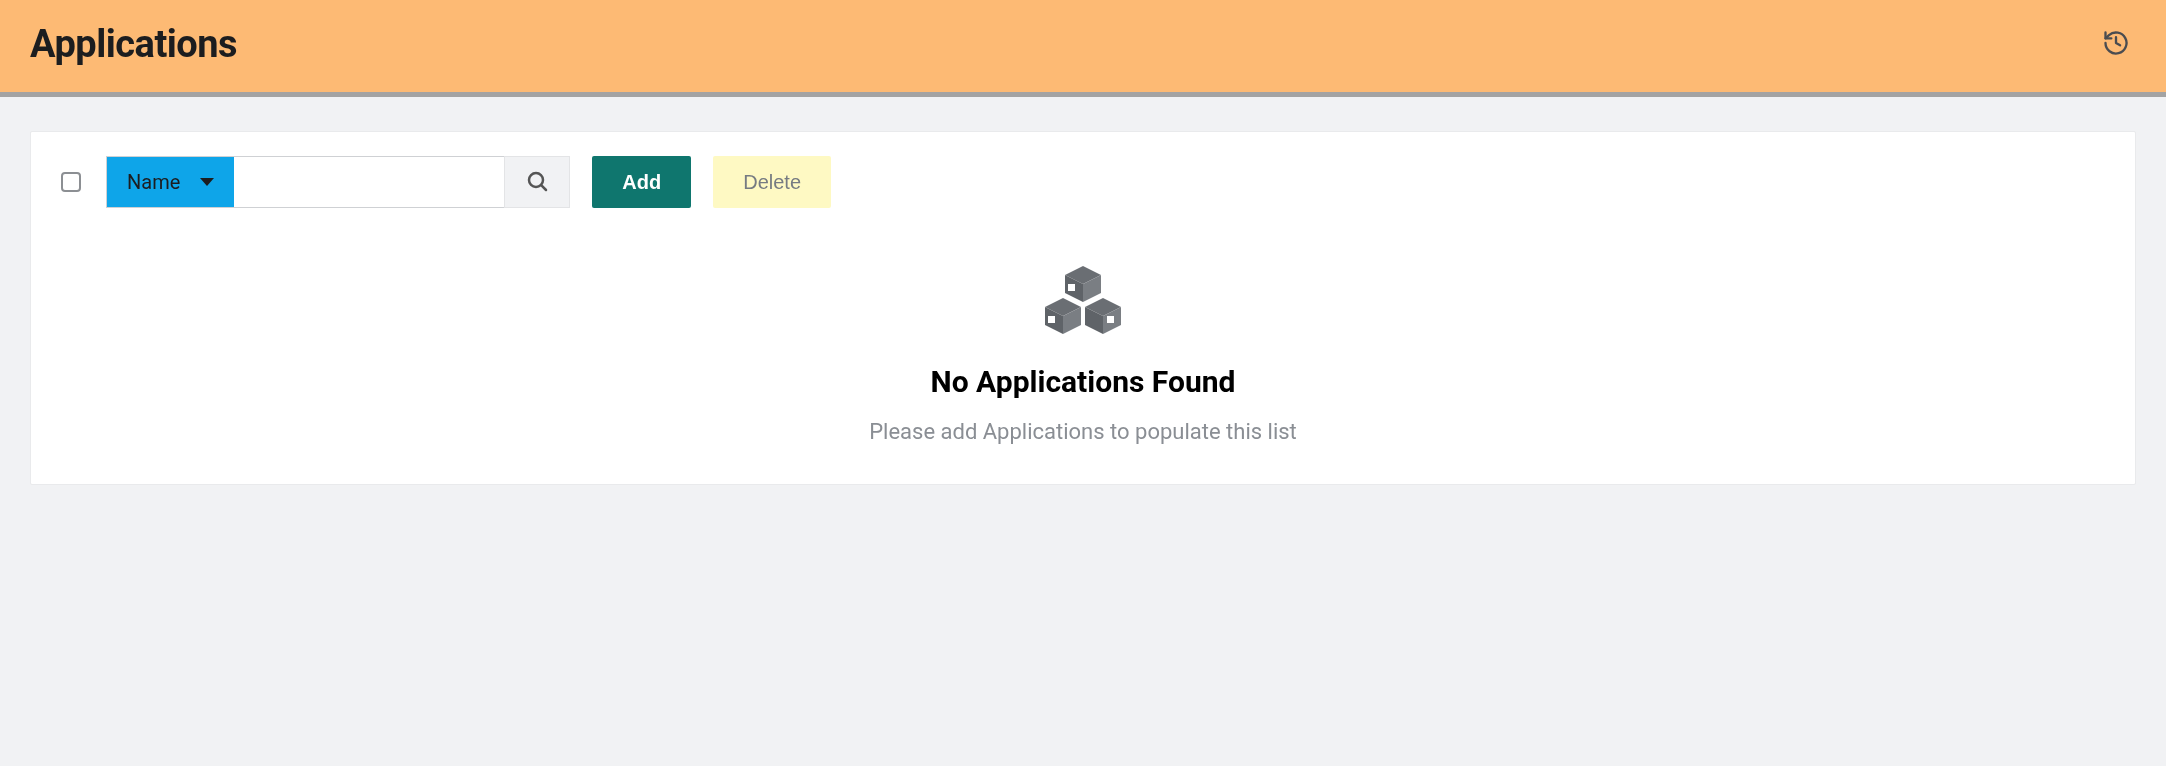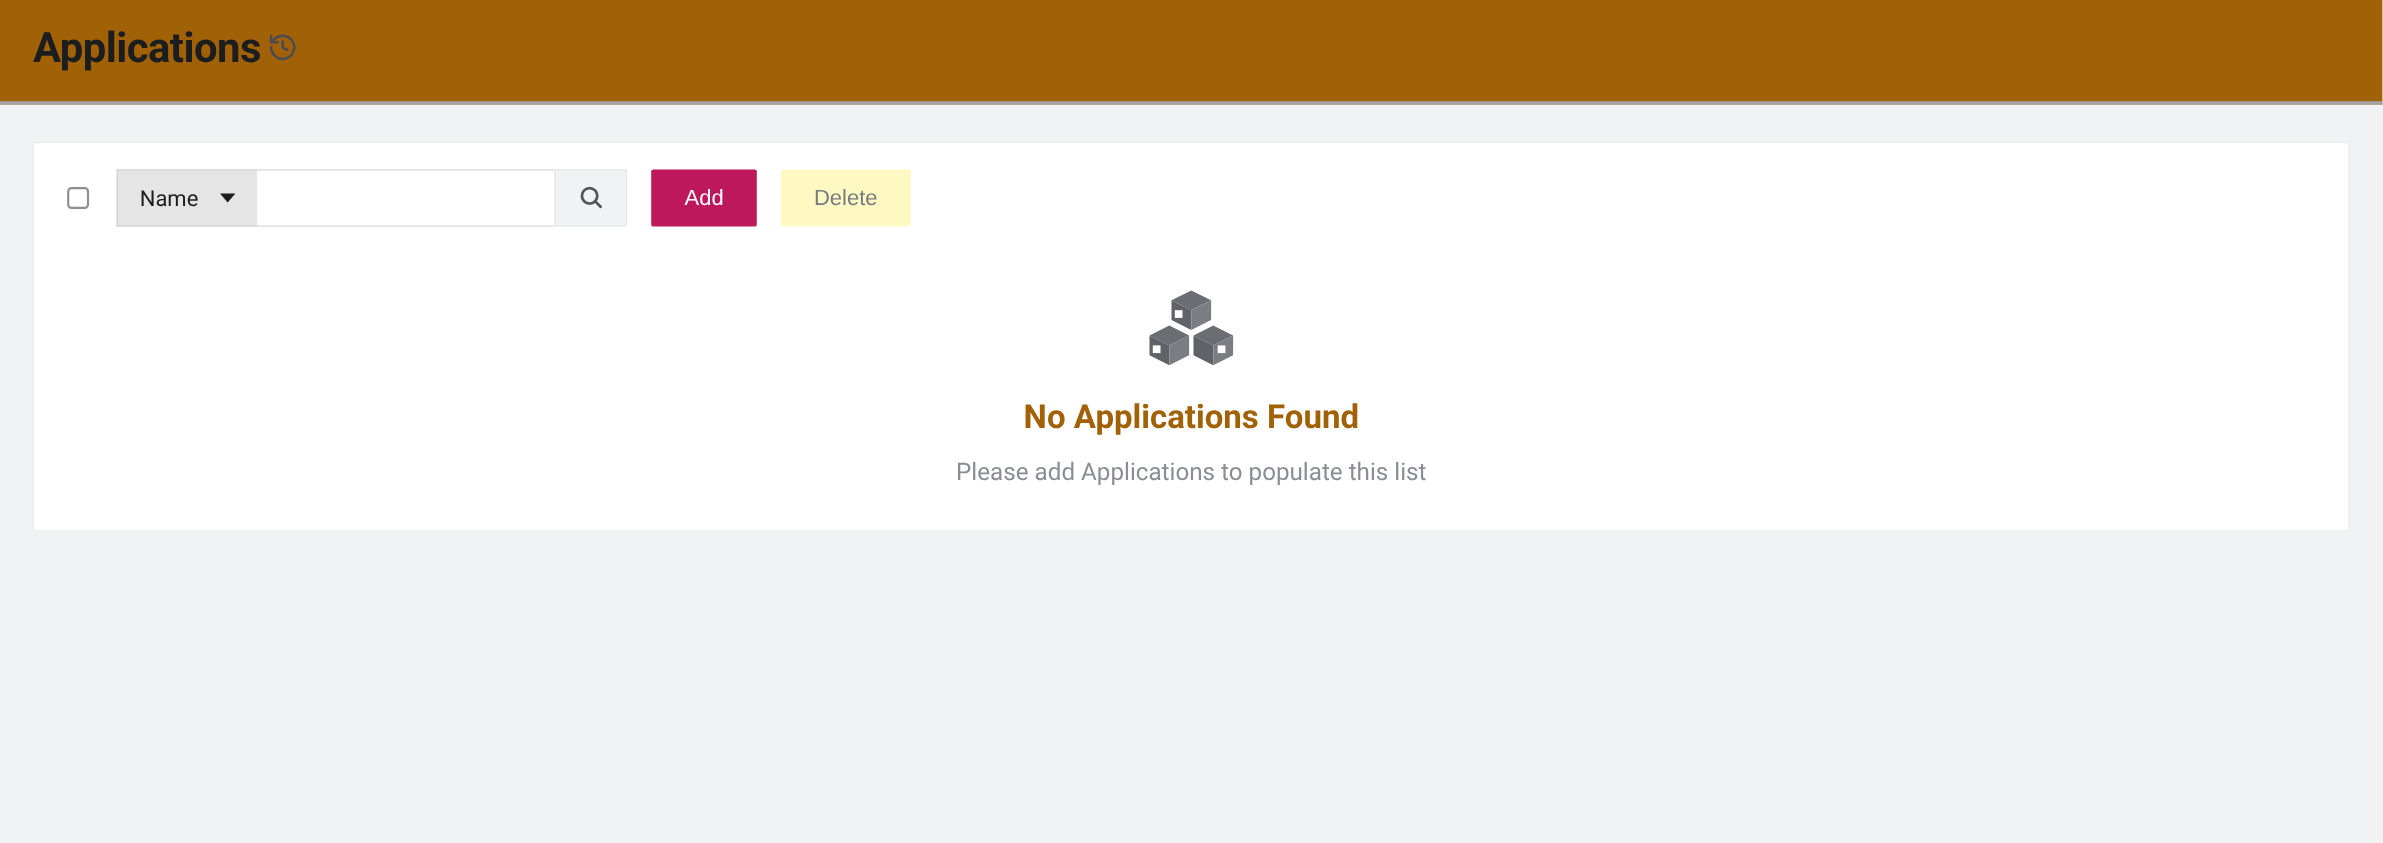--- a/index.html
+++ b/index.html
@@ -3,26 +3,26 @@
 <meta charset="utf-8">
 <style>
   * { box-sizing: border-box; }
   body {
     margin: 0;
     font-family: -apple-system, BlinkMacSystemFont, "Segoe UI", Roboto, "Helvetica Neue", Arial, sans-serif;
     background: #f1f2f4;
     color: #1c1d1f;
   }
   .page-header {
-    background: #a16207;
+    background: #fdba74;
     padding: 22px 30px 26px 30px;
     display: flex;
     align-items: center;
-    justify-content: flex-start;
-    border-bottom: 3px solid #a3a3a3;
+    justify-content: space-between;
+    border-bottom: 5px solid #a3a3a3;
   }
   .page-title {
     font-size: 38px;
     font-weight: 700;
     margin: 0;
     letter-spacing: -0.5px;
   }
   .history-btn {
     background: transparent;
     border: none;
@@ -67,21 +67,21 @@
   }
   .filter-select {
     display: flex;
     align-items: center;
     gap: 20px;
     padding: 0 20px;
     border: 1px solid #cfd1d4;
     border-right: none;
     font-size: 20px;
     color: #1c1d1f;
-    background: #e5e5e5;
+    background: #0ea5e9;
     cursor: pointer;
   }
   .caret-down {
     width: 0; height: 0;
     border-left: 7px solid transparent;
     border-right: 7px solid transparent;
     border-top: 8px solid #1c1d1f;
   }
   .search-input {
     width: 270px;
@@ -104,41 +104,42 @@
   }
   .add-btn, .delete-btn {
     height: 52px;
     padding: 0 30px;
     font-size: 20px;
     border: none;
     border-radius: 2px;
     cursor: pointer;
   }
   .add-btn {
-    background: #be185d;
+    background: #0f766e;
     color: #ffffff;
+    font-weight: bold;
   }
   .delete-btn {
     background: #fef9c3;
     color: #767b82;
     cursor: default;
   }
   .empty-state {
     text-align: center;
     padding-top: 56px;
   }
   .empty-icon {
     color: #5f6368;
     display: inline-block;
   }
   .empty-title {
     margin: 22px 0 0 0;
     font-size: 30px;
     font-weight: 700;
-    color: #a16207;
+    color: #000000;
   }
   .empty-sub {
     margin: 20px 0 0 0;
     font-size: 22px;
     color: #8a8e94;
     text-align: center;
   }
 </style>
 </head>
 <body>

